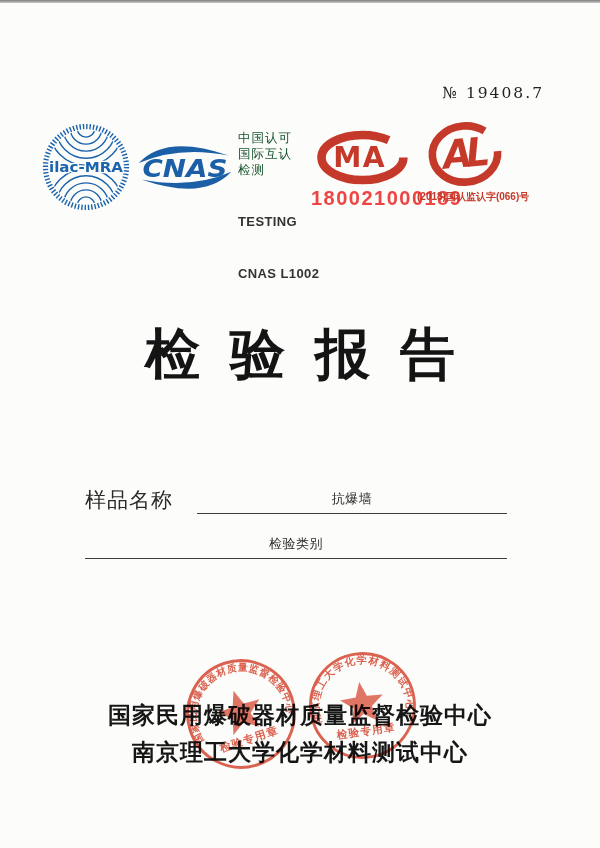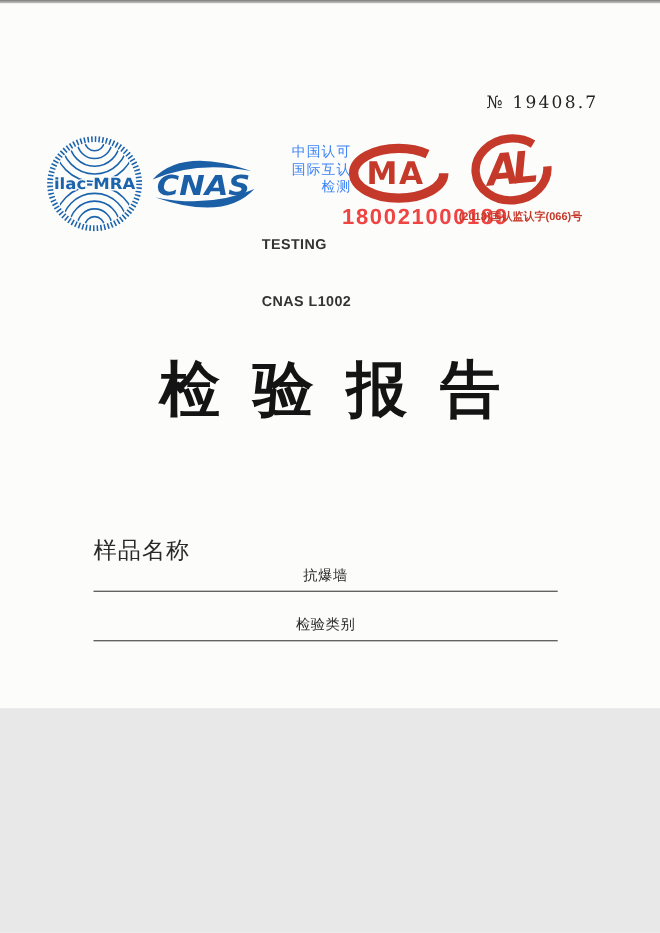--- a/index.html
+++ b/index.html
@@ -1,44 +1,44 @@
 <!DOCTYPE html>
 <html><head>
 <meta charset="utf-8">
 <style>
   html,body{margin:0;padding:0;background:#e8e8e8;}
   .page{
-    position:relative;width:600px;height:644px;margin:0 auto;
+    position:relative;width:600px;height:848px;margin:0 auto;
     background:#fcfcfa;overflow:hidden;
     font-family:"Liberation Sans","DejaVu Sans",sans-serif;color:#1f1f1f;
   }
   .scan-edge{position:absolute;top:0;left:0;width:100%;height:3px;
     background:linear-gradient(to bottom,#7d7d7d,#c9c9c7);}
   .report-no{position:absolute;top:84px;right:56px;
     font-family:"DejaVu Serif","Liberation Serif",serif;
     font-size:15.5px;letter-spacing:2px;color:#222;}
   
   .logo-ilac{position:absolute;left:42px;top:121px;width:88px;height:92px;}
   .logo-cnas{position:absolute;left:136px;top:136px;width:98px;height:64px;}
   .cert-text{position:absolute;left:238px;top:130px;line-height:16px;}
-  .cert-text .cn{font-size:12.5px;color:#3b82f6;letter-spacing:1px;text-align:right;}
+  .cert-text .cn{font-size:12.5px;color:#14532d;letter-spacing:1px;}
   .cert-text .en{font-size:13px;font-weight:bold;color:#333;letter-spacing:.4px;margin-top:36px;}
   .logo-cma{position:absolute;left:313px;top:129px;width:106px;height:57px;}
   .cma-number{position:absolute;left:311px;top:187px;font-size:20px;font-weight:bold;
     letter-spacing:1.5px;color:#ef4444;}
   .logo-al{position:absolute;left:427px;top:118px;width:76px;height:72px;transform:rotate(-5deg);}
   .cma-approval{position:absolute;left:417px;top:190px;font-size:10px;font-weight:bold;color:#c5392a;}
   
   .title{position:absolute;top:318px;left:0;width:100%;text-align:center;
     font-family:"DejaVu Serif","Liberation Serif",serif;
     font-size:55px;font-weight:700;letter-spacing:30px;transform:translateX(15px);
     color:#141414;}
   
   .fields{position:absolute;left:85px;top:486px;width:422px;}
-  .field-row{display:flex;margin-bottom:21px;flex-direction:column;}
+  .field-row{display:flex;align-items:flex-end;margin-bottom:21px;}
   .field-label{width:112px;font-size:21px;letter-spacing:1px;color:#2a2a2a;white-space:nowrap;}
   .field-value{flex:1;text-align:center;border-bottom:1.5px solid #3c3c3c;
     padding-bottom:5px;font-size:13px;letter-spacing:.5px;color:#2a2a2a;white-space:nowrap;}
   
   .org-line{position:absolute;left:0;width:100%;text-align:center;
     font-family:"DejaVu Serif","Liberation Serif",serif;
     font-size:23px;font-weight:600;letter-spacing:1px;color:#161616;}
   .org-1{top:700px;}
   .org-2{top:737px;}
   .stamp{position:absolute;mix-blend-mode:multiply;opacity:.82;}

